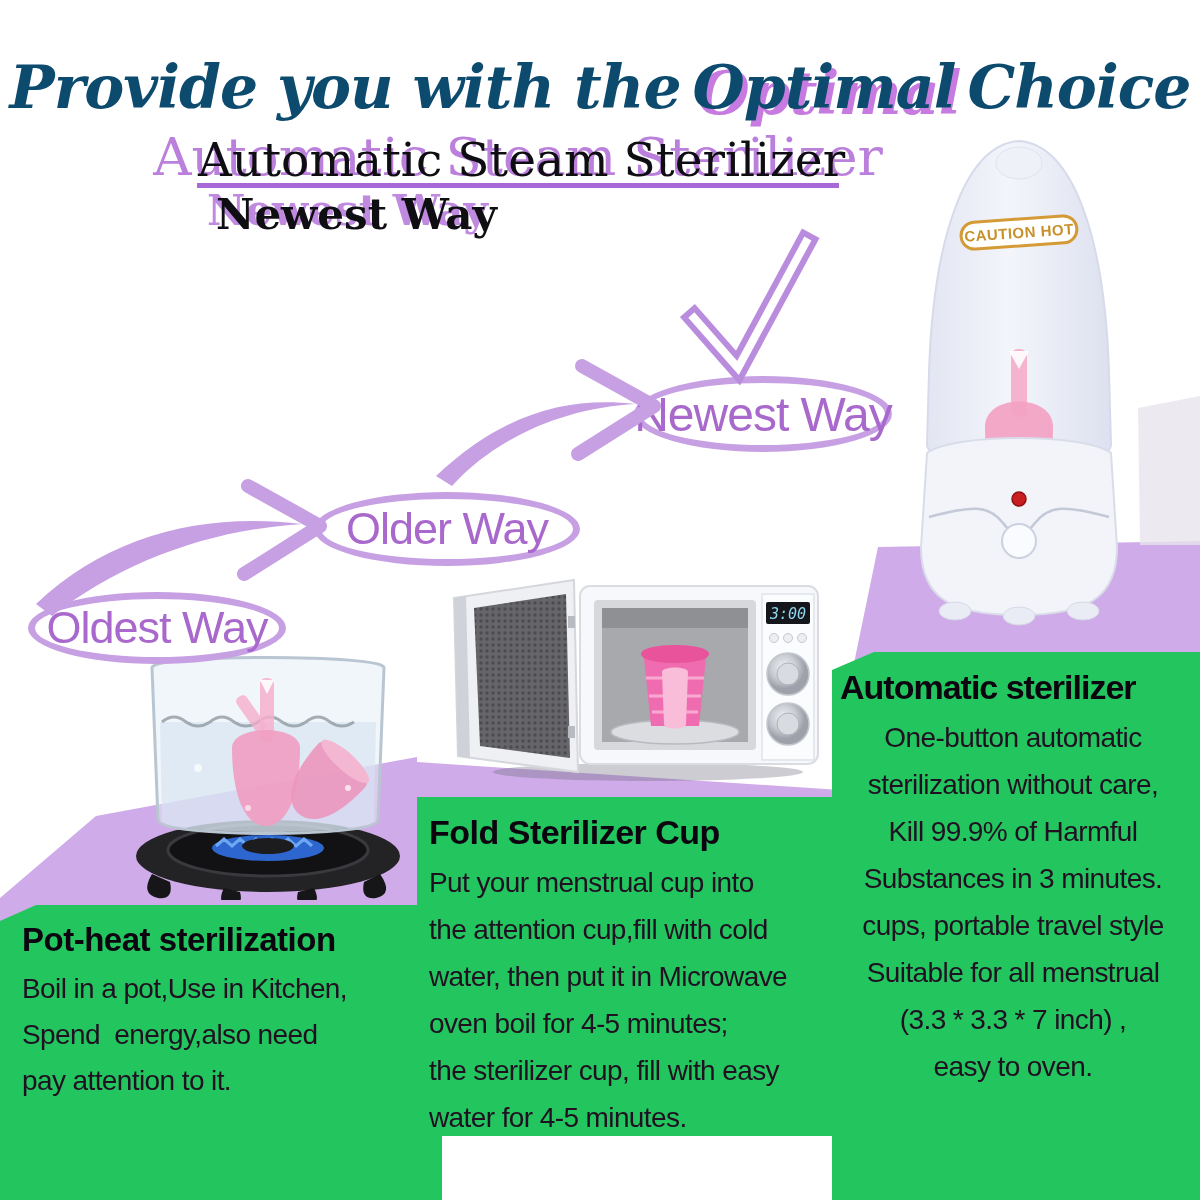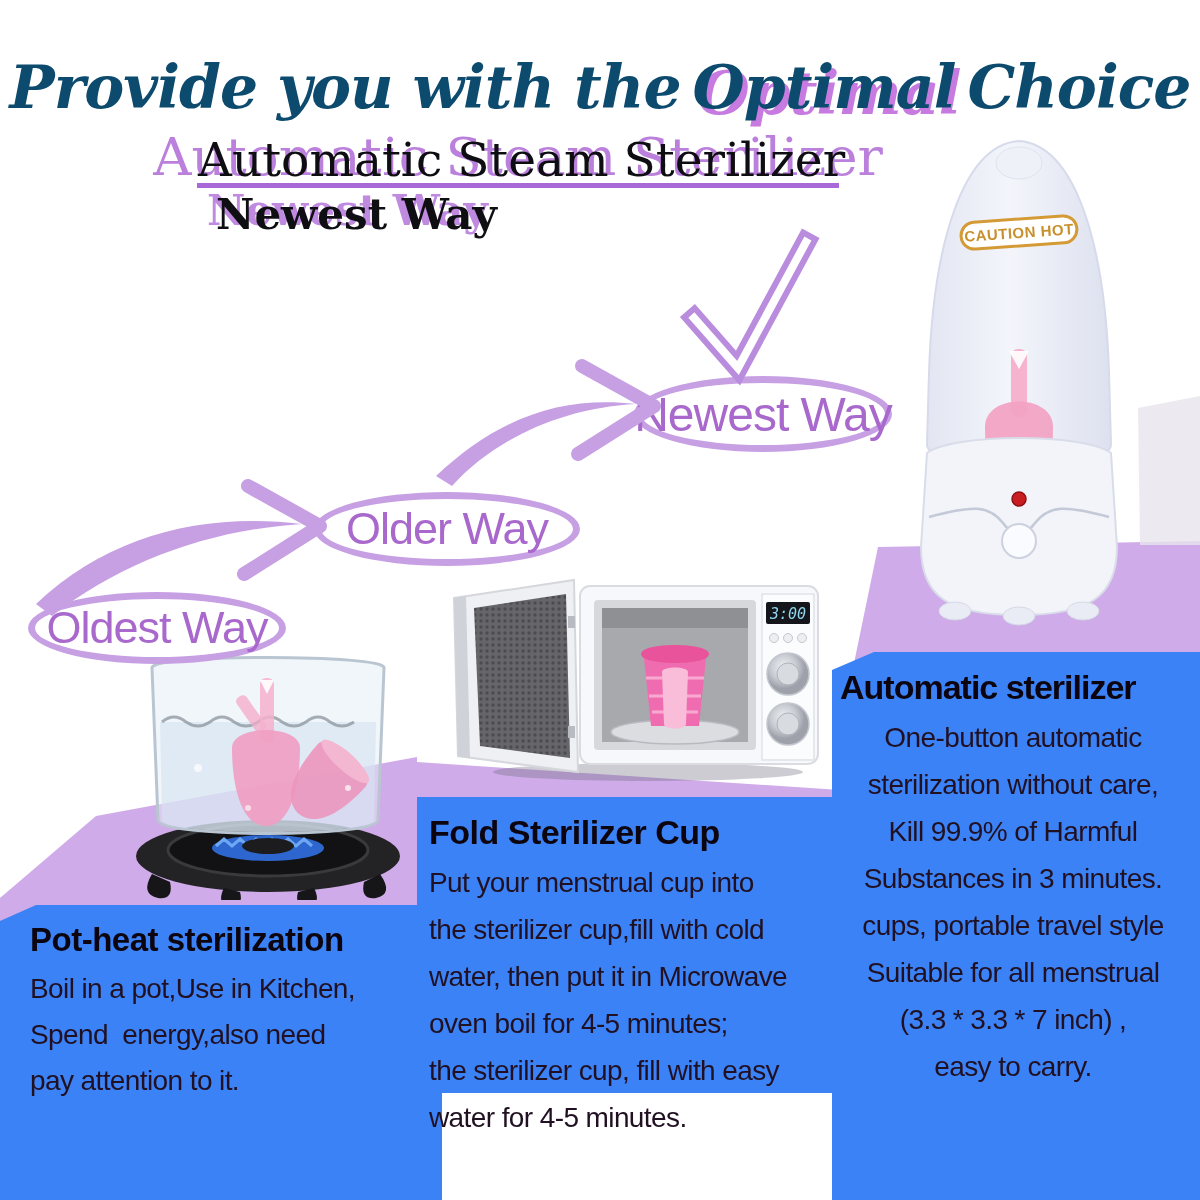--- a/index.html
+++ b/index.html
@@ -26,28 +26,28 @@
   
   .stage{position:absolute;border:7px solid #c7a0e4;border-radius:50%;
          display:flex;align-items:center;justify-content:center;
          color:#a868cc;font-size:45px;font-weight:400;letter-spacing:-1px;
          white-space:nowrap;background:transparent;}
   .stage-oldest{left:28px;top:592px;width:244px;height:58px;}
   .stage-older{left:314px;top:492px;width:252px;height:60px;}
   .stage-newest{left:634px;top:376px;width:244px;height:62px;font-size:48px;}
 
   
-  .block{position:absolute;background:#3b82f6;color:#201022;}
+  .block{position:absolute;background:#22c55e;color:#201022;}
   .block h2{margin:0;font-size:34px;font-weight:800;letter-spacing:-0.5px;color:#0c0510;}
   .body-line{font-size:28px;line-height:47px;letter-spacing:-0.6px;white-space:pre;}
   .b1{left:0;top:905px;width:442px;height:295px;padding:0;
       clip-path:polygon(0 16px,36px 0,100% 0,100% 100%,0 100%);}
-  .b1 .inner{padding:16px 8px 0 30px;}
+  .b1 .inner{padding:16px 8px 0 22px;}
   .b1 h2{font-size:33px;}
-  .b2{left:417px;top:797px;width:423px;height:296px;}
+  .b2{left:417px;top:797px;width:423px;height:339px;}
   .b2 .inner{padding:16px 6px 0 12px;}
   .b3{left:832px;top:652px;width:368px;height:548px;
       clip-path:polygon(0 18px,42px 0,100% 0,100% 100%,0 100%);}
   .b3 .inner{padding:16px 14px 0 8px;}
   .b3 h2{letter-spacing:-1px;}
   .b3 .body-line{text-align:center;}
   .b1 .body-line{line-height:46px;}
   .block .body-wrap{margin-top:7px;}
 
   
@@ -189,41 +189,41 @@
         <div class="body-line">pay attention to it.</div>
       </div>
     </div>
   </div>
 
   <div class="block b2">
     <div class="inner">
       <h2>Fold Sterilizer Cup</h2>
       <div class="body-wrap">
         <div class="body-line">Put your menstrual cup into</div>
-        <div class="body-line">the sterilizer cup,fill with cold</div>
+        <div class="body-line">the attention cup,fill with cold</div>
         <div class="body-line">water, then put it in Microwave</div>
         <div class="body-line">oven boil for 4-5 minutes;</div>
         <div class="body-line">the sterilizer cup, fill with easy</div>
         <div class="body-line">water for 4-5 minutes.</div>
       </div>
     </div>
   </div>
 
   <div class="block b3">
     <div class="inner">
       <h2>Automatic sterilizer</h2>
       <div class="body-wrap">
         <div class="body-line">One-button automatic</div>
         <div class="body-line">sterilization without care,</div>
         <div class="body-line">Kill 99.9% of Harmful</div>
         <div class="body-line">Substances in 3 minutes.</div>
         <div class="body-line">cups, portable travel style</div>
         <div class="body-line">Suitable for all menstrual</div>
         <div class="body-line">(3.3 * 3.3 * 7 inch) ,</div>
-        <div class="body-line">easy to carry.</div>
+        <div class="body-line">easy to oven.</div>
       </div>
     </div>
   </div>
 
   <div class="title"><span>Provide you with the</span><span class="hl">Optimal</span><span>Choice</span></div>
 
   <div class="subtitle">
     <span class="ghost">Automatic Steam Sterilizer</span>
     <span class="main">Automatic Steam Sterilizer</span>
   </div>

